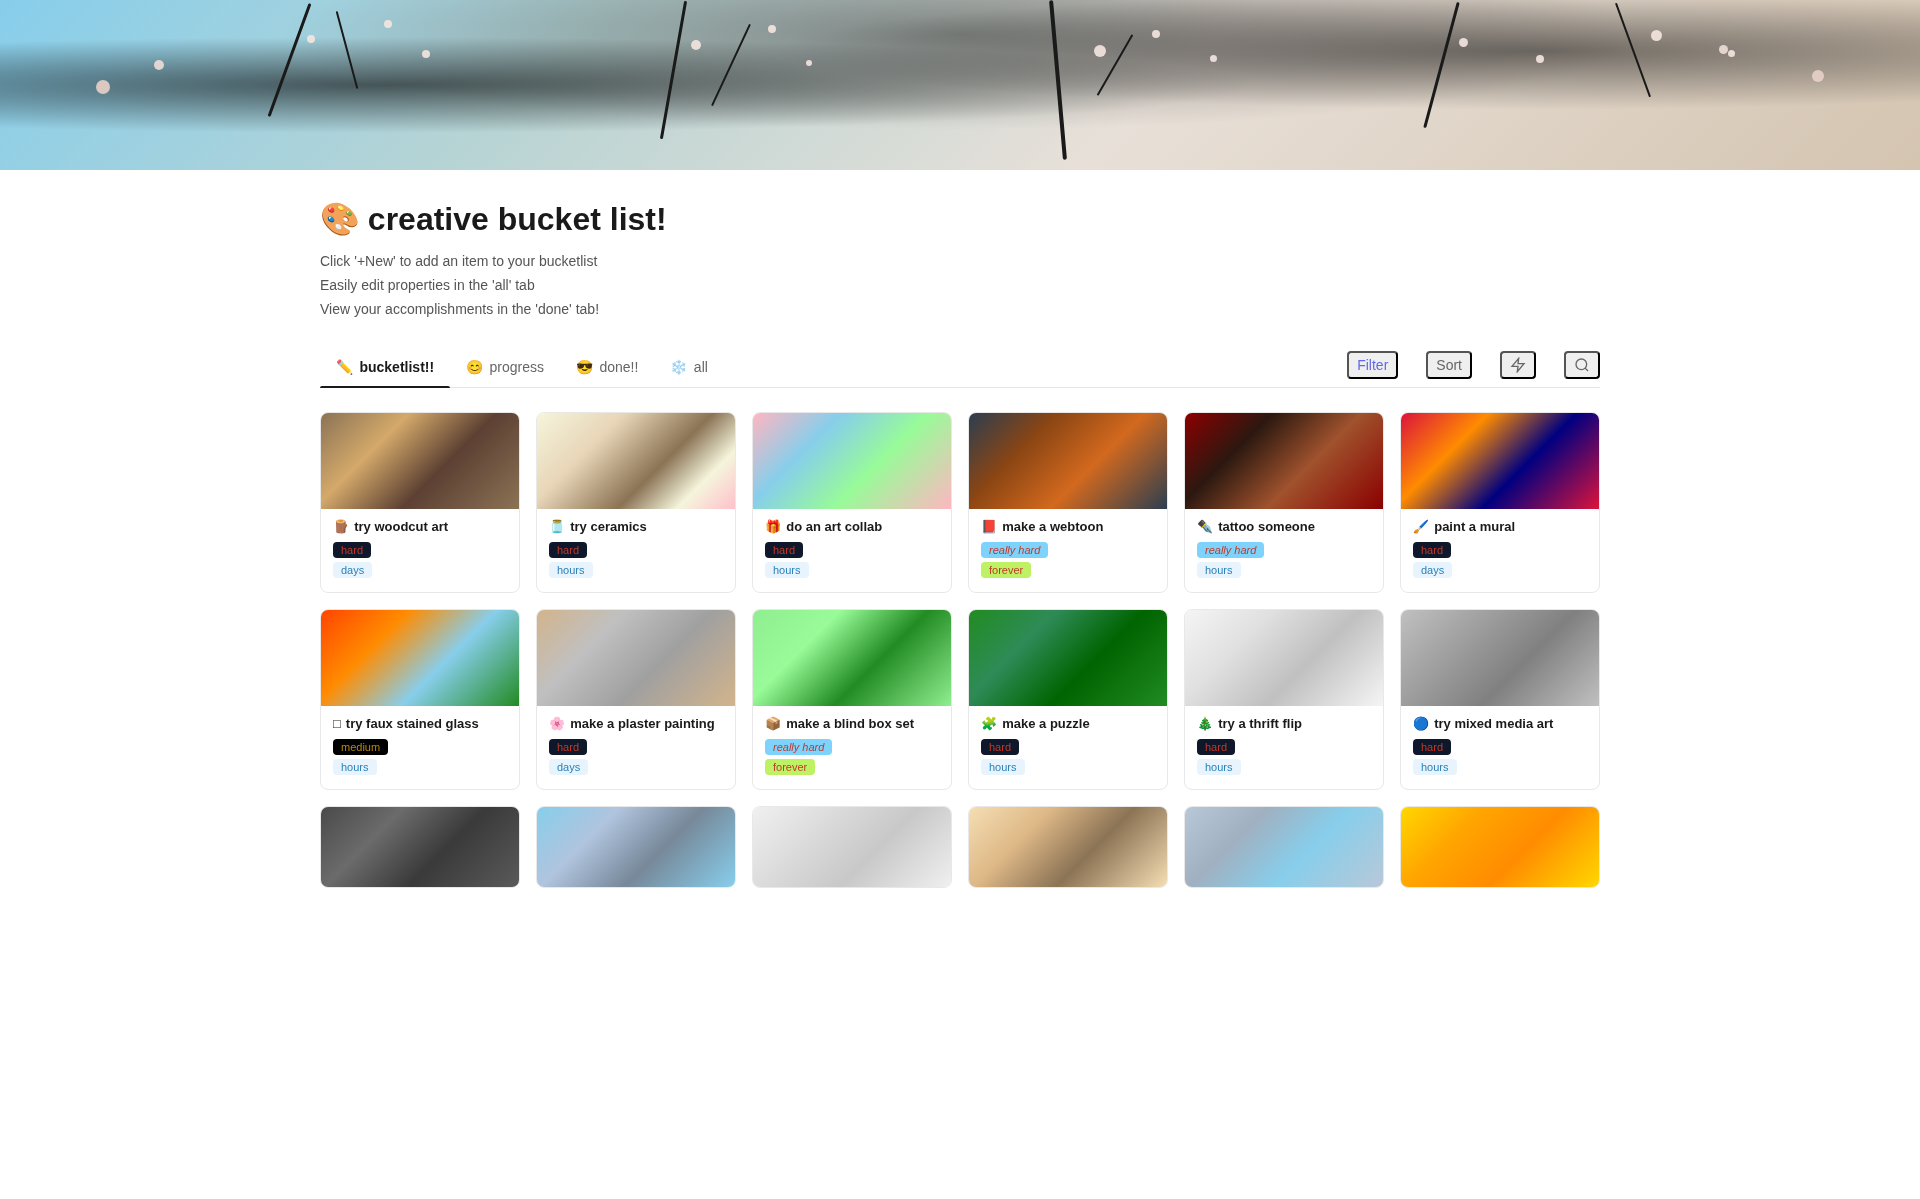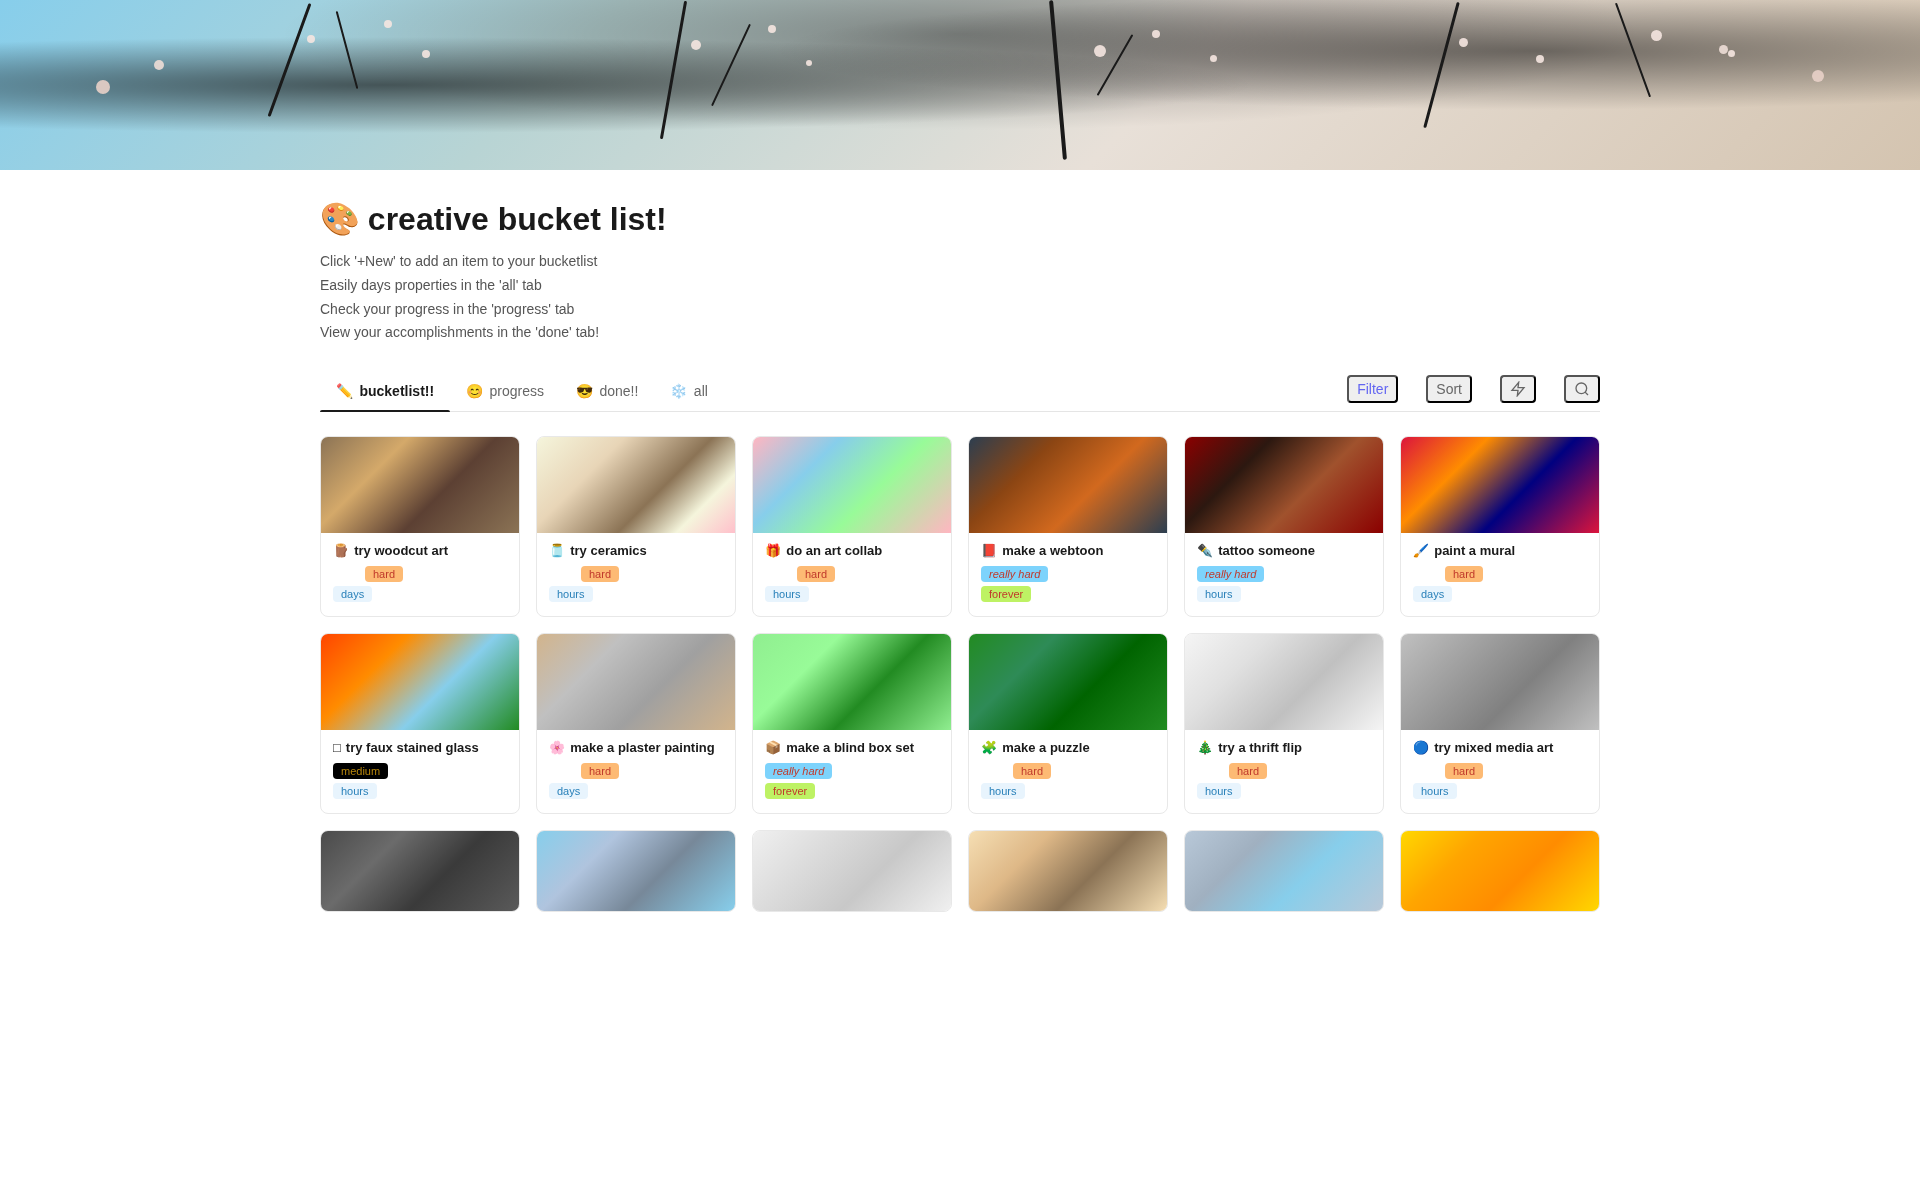--- a/index.html
+++ b/index.html
@@ -183,21 +183,21 @@
 
     .tag {
       display: inline-block;
       padding: 2px 8px;
       border-radius: 4px;
       font-size: 11px;
       font-weight: 500;
       width: fit-content;
     }
 
-    .tag-hard { background: #fdba74; color: #c0392b; margin-left: 32px; }
+    .tag-hard { background: #0f172a; color: #c0392b; }
     .tag-really-hard { background: #7dd3fc; color: #c0392b; font-style: italic; }
     .tag-medium { background: #000000; color: #b8860b; }
     .tag-days { background: #e8f4fd; color: #2980b9; }
     .tag-hours { background: #e8f4fd; color: #2980b9; }
     .tag-forever { background: #bef264; color: #c0392b; }
 
     
     .img-woodcut { background: linear-gradient(135deg, #8B7355 0%, #D4A96A 30%, #5C4033 60%, #8B7355 100%); }
     .img-ceramics { background: linear-gradient(135deg, #F5F5DC 0%, #E8D5B7 30%, #8B7355 60%, #F5F5DC 80%, #FFC0CB 100%); }
     .img-collab { background: linear-gradient(135deg, #FFB6C1 0%, #87CEEB 30%, #98FB98 60%, #FFB6C1 100%); }
@@ -254,22 +254,21 @@
 
 <div class="page-content">
 
   <div class="page-header">
     <h1 class="page-title">
       <span>🎨</span>
       <span>creative bucket list!</span>
     </h1>
     <div class="page-description">
       <div>Click '+New' to add an item to your bucketlist</div>
-      <div>Easily days properties in the 'all' tab</div>
-      <div>Check your progress in the 'progress' tab</div>
+      <div>Easily edit properties in the 'all' tab</div>
       <div>View your accomplishments in the 'done' tab!</div>
     </div>
   </div>
 
   <div class="tabs-bar">
     <div class="tab active">
       <span class="tab-icon">✏️</span>
       <span>bucketlist!!</span>
     </div>
     <div class="tab">

